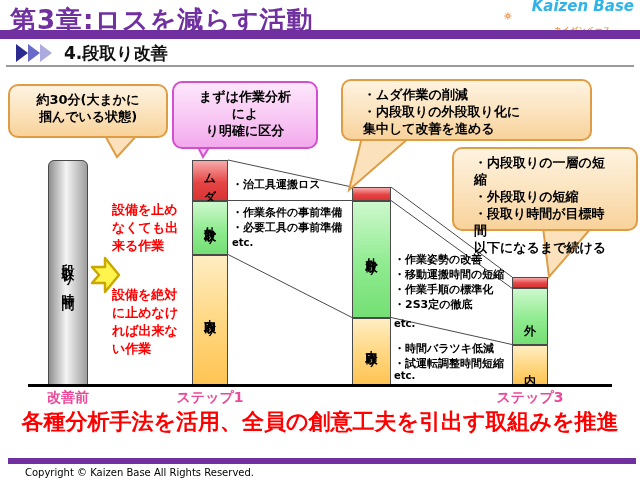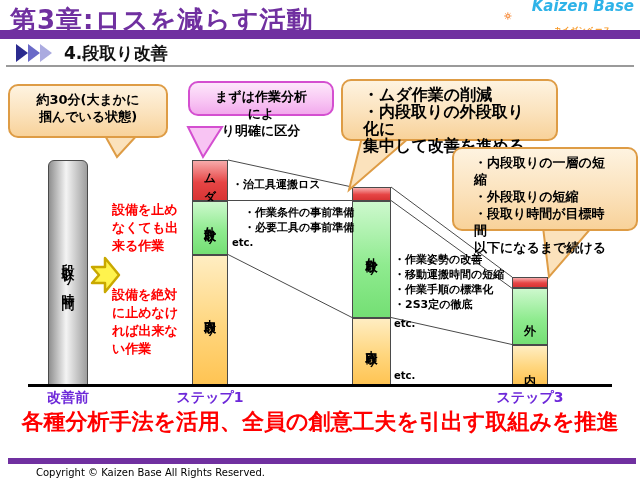--- a/index.html
+++ b/index.html
@@ -17,45 +17,45 @@
   .subtitle{left:64px;top:42px;font-size:17px;font-weight:800;color:#111;white-space:nowrap;}
   .chevrons{left:16px;top:44px;}
   .subrule{left:6px;top:65px;width:628px;height:2px;background:#9a9a9a;}
 
   
   .callout{border-radius:10px;padding:5px 20px;font-weight:800;color:#000;z-index:4;box-sizing:border-box;white-space:pre-line;}
   .co-orange{background:linear-gradient(180deg,#FEF3E0 0%,#FBE2BC 55%,#F8D29A 100%);border:2px solid #DE9C45;}
   .co-pink{background:linear-gradient(180deg,#FDE7FB 0%,#F8C4F3 60%,#F2A9EC 100%);border:2px solid #D44FD0;}
   .co-center{text-align:center;}
   .co-duration{left:8px;top:84px;width:160px;height:54px;font-size:13px;line-height:17px;}
-  .co-analysis{left:172px;top:81px;width:146px;height:35px;font-size:13px;line-height:17px;margin-left:16px;}
-  .co-muda{left:341px;top:79px;width:217px;height:62px;font-size:16px;line-height:17px;}
+  .co-analysis{left:172px;top:81px;width:146px;height:68px;font-size:13px;line-height:17px;}
+  .co-muda{left:341px;top:79px;width:251px;height:62px;font-size:13px;line-height:17px;}
   .co-shorten{left:452px;top:147px;width:186px;height:84px;font-size:13px;line-height:17px;}
 
   
   .ann{font-size:11px;font-weight:700;color:#000;line-height:15px;white-space:pre-line;z-index:2;}
   .etc{font-size:10px;font-weight:700;color:#000;z-index:2;}
   .rednote{font-size:13px;font-weight:800;color:#FF0000;line-height:18px;white-space:pre-line;z-index:2;}
 
   
   .seg{position:absolute;box-sizing:border-box;border:1px solid #4a4a4a;display:flex;align-items:center;justify-content:center;z-index:2;}
   .seg-muda{background:linear-gradient(180deg,#F7ABAB 0%,#E64545 55%,#D83434 100%);}
   .seg-external{background:linear-gradient(180deg,#CDF8CD 0%,#8FEB8F 55%,#74DF74 100%);}
   .seg-internal{background:linear-gradient(180deg,#FFEDC2 0%,#FFD67E 55%,#FFC453 100%);}
   .seg-total{background:linear-gradient(90deg,#8F8F8F 0%,#F4F4F4 45%,#9E9E9E 100%);border-radius:6px 6px 0 0;}
   .seg-label{writing-mode:vertical-rl;text-orientation:upright;font-size:12px;font-weight:800;color:#000;line-height:1;letter-spacing:2px;}
   .total-label{letter-spacing:5px;font-size:13px;}
   .axis{left:28px;top:384px;width:584px;height:3px;background:#000;z-index:3;}
-  .xlabel{top:389px;width:84px;text-align:center;font-size:14px;font-weight:800;color:#6d28d9;z-index:2;white-space:nowrap;}
+  .xlabel{top:389px;width:84px;text-align:center;font-size:14px;font-weight:800;color:#ec4899;z-index:2;white-space:nowrap;}
 
   .headline{left:0;top:407px;width:640px;text-align:center;font-size:22px;font-weight:900;color:#FF0000;white-space:nowrap;z-index:2;}
 
   
   .footer-band{left:8px;top:458px;width:628px;height:6px;background:#7030A0;}
-  .copyright{left:36px;top:467px;font-size:10px;color:#000;}
+  .copyright{left:25px;top:467px;font-size:10px;color:#000;}
   .pagenum{right:12px;top:464px;font-size:12px;color:#a21caf;margin-top:44px;}
 
   svg.overlay{position:absolute;left:0;top:0;width:640px;height:480px;pointer-events:none;}
   #lines-svg{z-index:1;}
   #deco-svg{z-index:3;}
 </style>
 </head>
 <body>
 
 <div class="slide">
@@ -147,28 +147,30 @@
 り明確に区分</div>
   <div class="abs callout co-orange co-muda">・ムダ作業の削減
 ・内段取りの外段取り化に
  集中して改善を進める</div>
   <div class="abs callout co-orange co-shorten">・内段取りの一層の短縮
 ・外段取りの短縮
 ・段取り時間が目標時間
  以下になるまで続ける</div>
 
   <div class="abs ann" style="left:232px;top:177px">・治工具運搬ロス</div>
-  <div class="abs ann" style="left:244px;top:205px">・作業条件の事前準備
+  <div class="abs ann" style="left:232px;top:205px">・作業条件の事前準備
 ・必要工具の事前準備</div>
   <div class="abs etc" style="left:232px;top:237px;width:112px">etc.</div>
   <div class="abs ann" style="left:394px;top:252px">・作業姿勢の改善
 ・移動運搬時間の短縮
 ・作業手順の標準化
 ・2S3定の徹底</div>
   <div class="abs etc" style="left:394px;top:318px;width:106px">etc.</div>
+  <div class="abs ann" style="left:394px;top:341px">・時間バラツキ低減
+・試運転調整時間短縮</div>
   <div class="abs etc" style="left:394px;top:370px;width:106px">etc.</div>
 
   <div class="abs rednote" style="left:112px;top:201px">設備を止め
 なくても出
 来る作業</div>
   <div class="abs headline">各種分析手法を活用、全員の創意工夫を引出す取組みを推進</div>
 
   <div class="abs rednote" style="left:112px;top:286px">設備を絶対
 に止めなけ
 れば出来な

